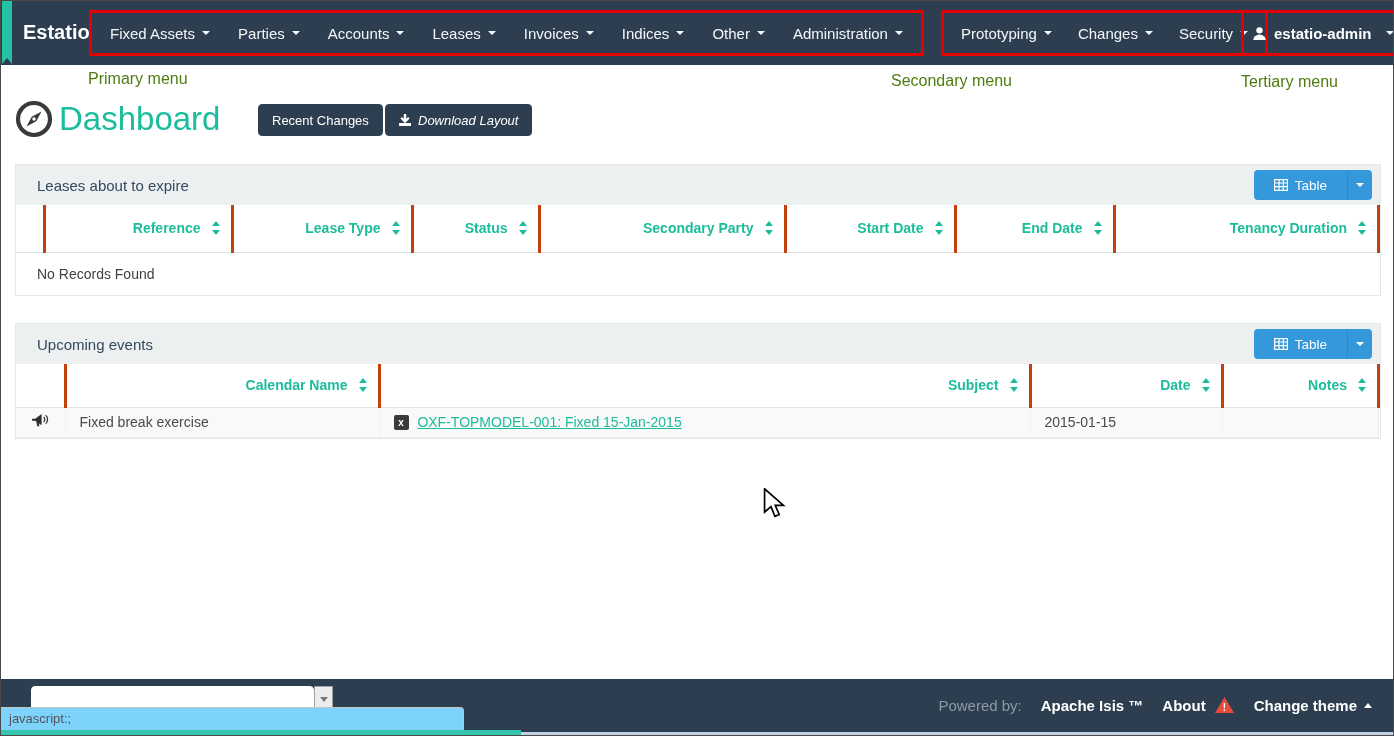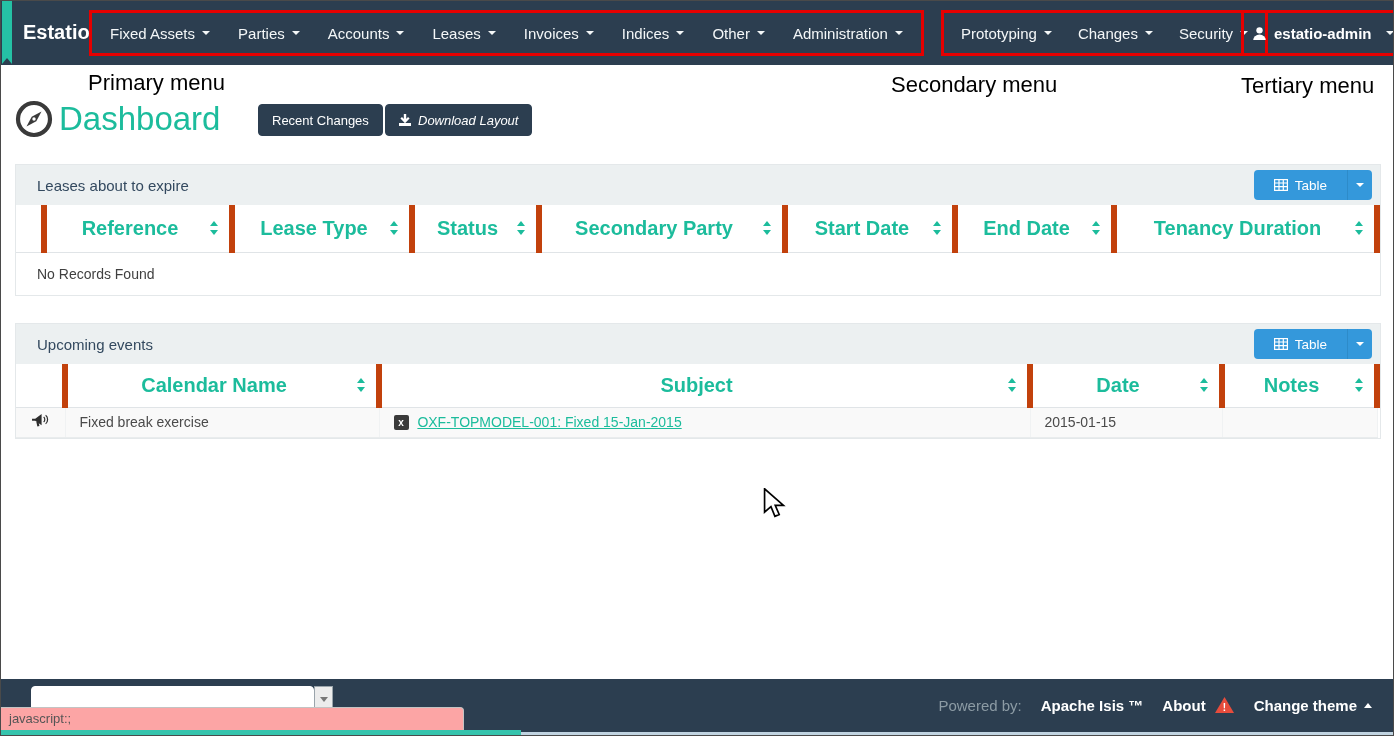--- a/index.html
+++ b/index.html
@@ -16,21 +16,21 @@
   .menu-box.primary { left: 88px; padding: 0 4px; }
   .menu-box.secondary { left: 940px; padding: 0 4px; }
   .menu-box.tertiary { left: 1240px; padding: 0 8px; }
   .nav-item { display: inline-flex; align-items: center; padding: 0 14px; color: #f4f7f8; font-size: 15px; cursor: pointer; white-space: nowrap; }
   .menu-box.secondary .nav-item { padding: 0 13px; }
   .caret-down { display: inline-block; width: 0; height: 0; margin-left: 7px;
     border-left: 4px solid transparent; border-right: 4px solid transparent; border-top: 4px solid #f4f7f8; }
   .user-item { display: inline-flex; align-items: center; gap: 7px; color: #fff; font-size: 15px; font-weight: 600; cursor: pointer; white-space: nowrap; }
 
   
-  .annot { position: absolute; color: #000000; font-size: 22px; }
+  .annot { position: absolute; color: #4d7c0f; font-size: 16px; }
 
   
   .page-head { position: absolute; left: 13px; top: 98px; display: flex; align-items: center; }
   .compass { width: 40px; height: 40px; }
   .page-title { color: #1cbc9c; font-size: 33px; font-weight: 400; margin-left: 5px; }
   .hd-btn { position: absolute; top: 103px; height: 32px; background: #2c3e50; color: #fff; border: 1px solid #2c3e50;
     border-radius: 4px; font-size: 13px; display: inline-flex; align-items: center; gap: 7px; padding: 0 13px;
     font-family: "Liberation Sans", sans-serif; cursor: pointer; }
   .hd-btn.recent { left: 257px; }
   .hd-btn.download { left: 384px; font-style: italic; }
@@ -39,22 +39,22 @@
   .panel { position: absolute; left: 14px; width: 1366px; border: 1px solid #e4e8ea; background: #fff; }
   .panel-hd { position: relative; height: 40px; background: #ecf0f1; display: flex; align-items: center; padding-left: 21px;
     color: #33495f; font-size: 15px; }
   .btn-table { position: absolute; right: 8px; top: 5px; height: 30px; display: flex; background: #3498db; border-radius: 4px;
     color: #fff; cursor: pointer; overflow: hidden; }
   .btn-table .main { display: flex; align-items: center; gap: 7px; padding: 0 20px; font-size: 13.5px; }
   .btn-table .caret-seg { width: 25px; display: flex; align-items: center; justify-content: center; border-left: 1px solid #2d8bc9; }
   .btn-table .caret-seg i { width: 0; height: 0; border-left: 4px solid transparent; border-right: 4px solid transparent; border-top: 4px solid #fff; }
 
   table { width: 100%; border-collapse: collapse; table-layout: fixed; }
-  th { position: relative; text-align: center; color: #1cbc9c; font-size: 20px; font-weight: 700; padding: 0 30px 0 14px;
-    border-right: 6px solid #c2410c; border-bottom: 1px solid #e0e4e7; background: #fff; white-space: nowrap; overflow: hidden; }
+  th { position: relative; text-align: right; color: #1cbc9c; font-size: 14px; font-weight: 700; padding: 0 30px 0 14px;
+    border-right: 3px solid #c2410c; border-bottom: 1px solid #e0e4e7; background: #fff; white-space: nowrap; overflow: hidden; }
   .t1 th { height: 47px; }
   .t2 th { height: 43px; }
   .sorter { position: absolute; right: 10px; top: 50%; margin-top: -7px; width: 9px; height: 14px; }
   .sorter::before { content: ""; position: absolute; top: 0; left: 0;
     border-left: 4.5px solid transparent; border-right: 4.5px solid transparent; border-bottom: 5.5px solid #1cbc9c; }
   .sorter::after { content: ""; position: absolute; bottom: 0; left: 0;
     border-left: 4.5px solid transparent; border-right: 4.5px solid transparent; border-top: 5.5px solid #1cbc9c; }
   td { font-size: 14px; color: #4a4a4a; padding: 0 14px; }
   .empty-row td { height: 43px; padding-left: 21px; color: #3f3f3f; }
   .event-row { background: #f9f9f9; }
@@ -70,21 +70,21 @@
   .theme-box { position: absolute; left: 30px; top: 7px; width: 283px; height: 27px; background: #fff; border: 1px solid #fff; border-radius: 4px; }
   .theme-caret-btn { position: absolute; left: 313px; top: 7px; width: 19px; height: 27px; background: #ececec; border: 1px solid #9aa4ab;
     display: flex; align-items: center; justify-content: center; cursor: pointer; }
   .theme-caret-btn i { width: 0; height: 0; border-left: 4px solid transparent; border-right: 4px solid transparent; border-top: 5px solid #777; }
   .footer-right { position: absolute; right: 21px; top: 0; height: 52px; display: flex; align-items: center; gap: 19px; font-size: 15px; }
   .powered { color: #8c9ba4; }
   .product { color: #fff; font-weight: 700; cursor: pointer; }
   .about { color: #fff; font-weight: 700; display: inline-flex; align-items: center; gap: 8px; cursor: pointer; text-align: center; }
   .change-theme { color: #fff; font-weight: 700; display: inline-flex; align-items: center; gap: 7px; cursor: pointer; }
   .caret-up { display: inline-block; width: 0; height: 0; border-left: 4px solid transparent; border-right: 4px solid transparent; border-bottom: 5px solid #fff; }
-  .status-bubble { position: absolute; left: 0; bottom: 5px; width: 463px; height: 23px; background: #fca5a5;
+  .status-bubble { position: absolute; left: 0; bottom: 5px; width: 463px; height: 23px; background: #7dd3fc;
     border: 1px solid #c3c3c3; border-left: none; border-bottom: none; border-radius: 0 4px 0 0;
     font-size: 13px; color: #555; line-height: 21px; padding: 0 8px; }
   .strip-teal { position: absolute; bottom: 0; left: 0; width: 520px; height: 5px; background: #35c4ad; }
   .strip-light { position: absolute; bottom: 0; left: 520px; right: 0; height: 3px; background: #c0d3e0; }
 
   .cursor { position: absolute; left: 762px; top: 487px; }
 </style>
 </head>
 <body>
 

